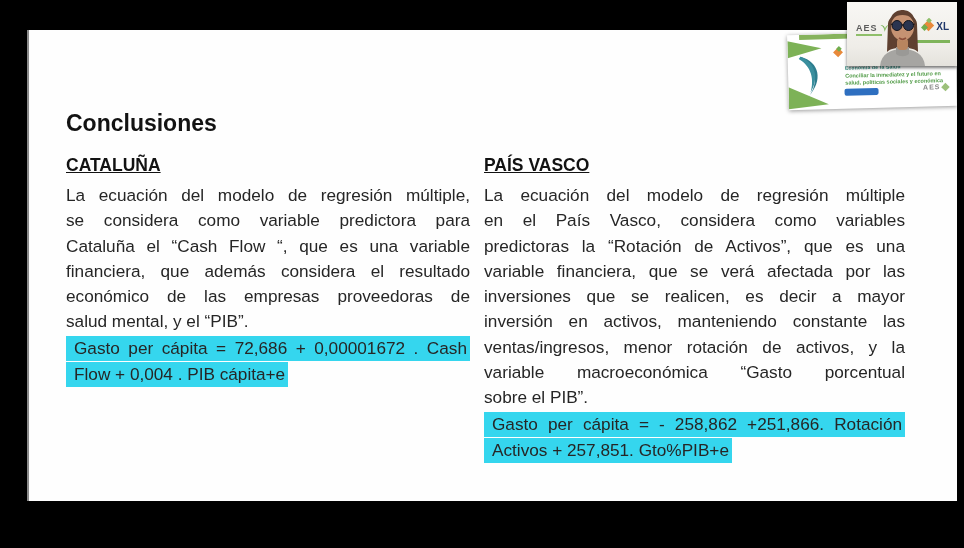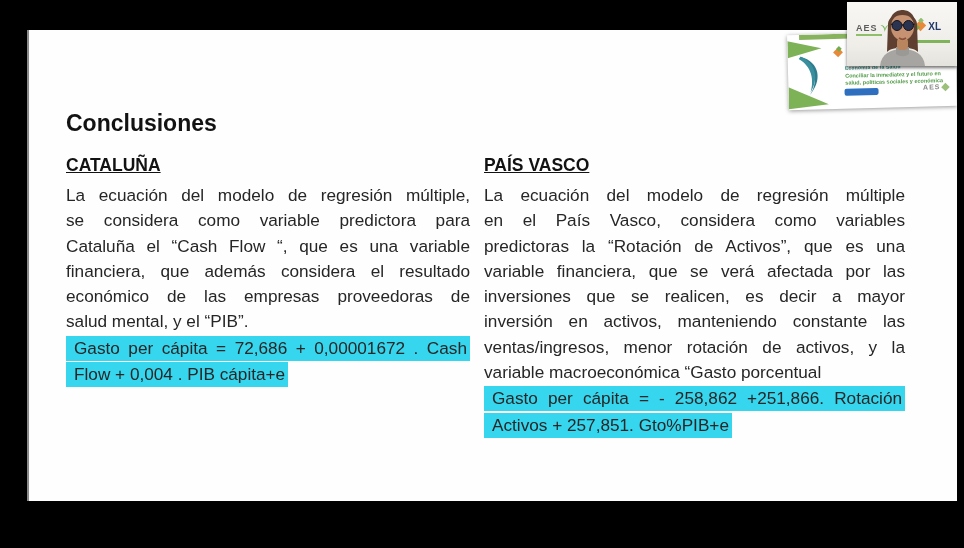--- a/index.html
+++ b/index.html
@@ -67,21 +67,21 @@
     background:linear-gradient(180deg,#f8f7f4 0%,#efede8 70%,#e4e2dc 100%);
     box-shadow:0 2px 3px rgba(0,0,0,.55);
     z-index:3;overflow:hidden;
   }
   .wc-aes{
     position:absolute;left:9px;top:20px;display:flex;align-items:center;gap:2px;
     font-size:9px;font-weight:bold;color:#5c5c5c;letter-spacing:1px;
   }
   .wc-aes-sub{position:absolute;left:9px;top:32px;width:26px;height:2px;background:#8fbf6a;}
   .wc-xl{
-    position:absolute;right:16px;top:16px;display:flex;align-items:center;gap:1px;
+    position:absolute;right:8px;top:16px;display:flex;align-items:center;gap:1px;
   }
   .wc-xl-text{font-size:10px;font-weight:bold;color:#20386b;}
   .wc-xl-sub{position:absolute;right:7px;top:38px;width:34px;height:3px;background:#7fb45a;}
   .person{position:absolute;left:0;top:0;width:110px;height:64px;}
 </style>
 </head>
 <body>
 
 <div class="slide">
   <div class="slide-title">Conclusiones</div>
@@ -108,20 +108,21 @@
       <div class="col-heading">PAÍS VASCO</div>
       <div class="linelist">
           <div class="tl">La ecuación del modelo de regresión múltiple</div>
           <div class="tl">en el País Vasco, considera como variables</div>
           <div class="tl">predictoras la “Rotación de Activos”, que es una</div>
           <div class="tl">variable financiera, que se verá afectada por las</div>
           <div class="tl">inversiones que se realicen, es decir a mayor</div>
           <div class="tl">inversión en activos, manteniendo constante las</div>
           <div class="tl">ventas/ingresos, menor rotación de activos, y la</div>
           <div class="tl">variable macroeconómica “Gasto porcentual</div>
+          <div class="tl">sobre el PIB”.</div>
         </div>
       <div class="linelist eq">
           <div class="tl"><span class="hl">Gasto per cápita = - 258,862 +251,866. Rotación</span></div>
           <div class="tl"><span class="hl">Activos + 257,851. Gto%PIB+e</span></div>
         </div>
     </div>
 
   </div>
 </div>
 

